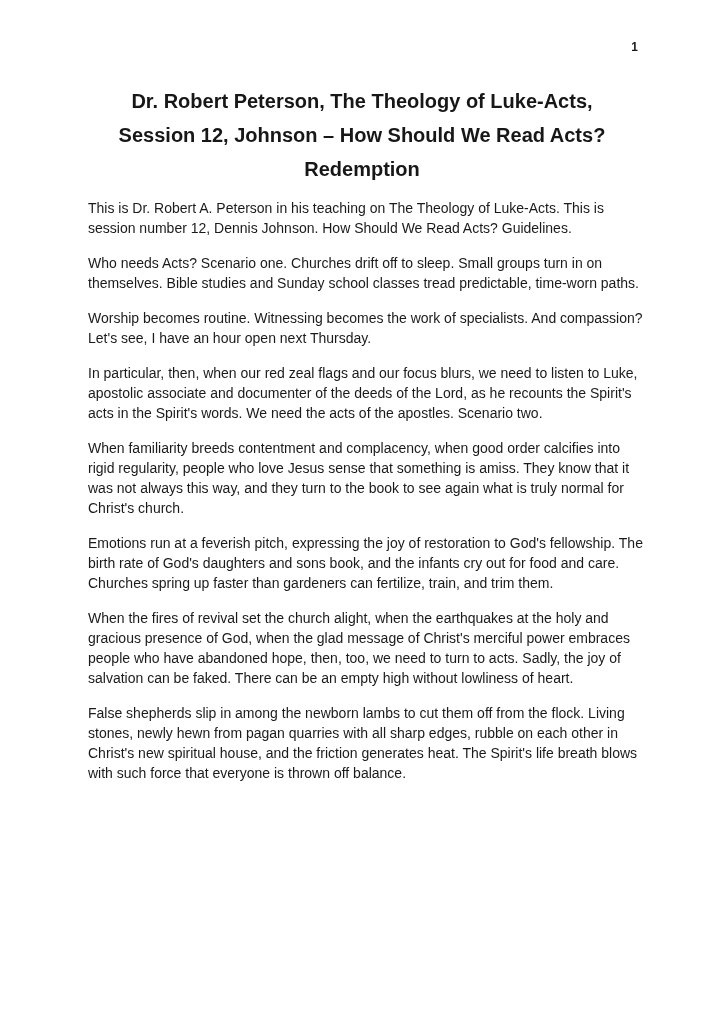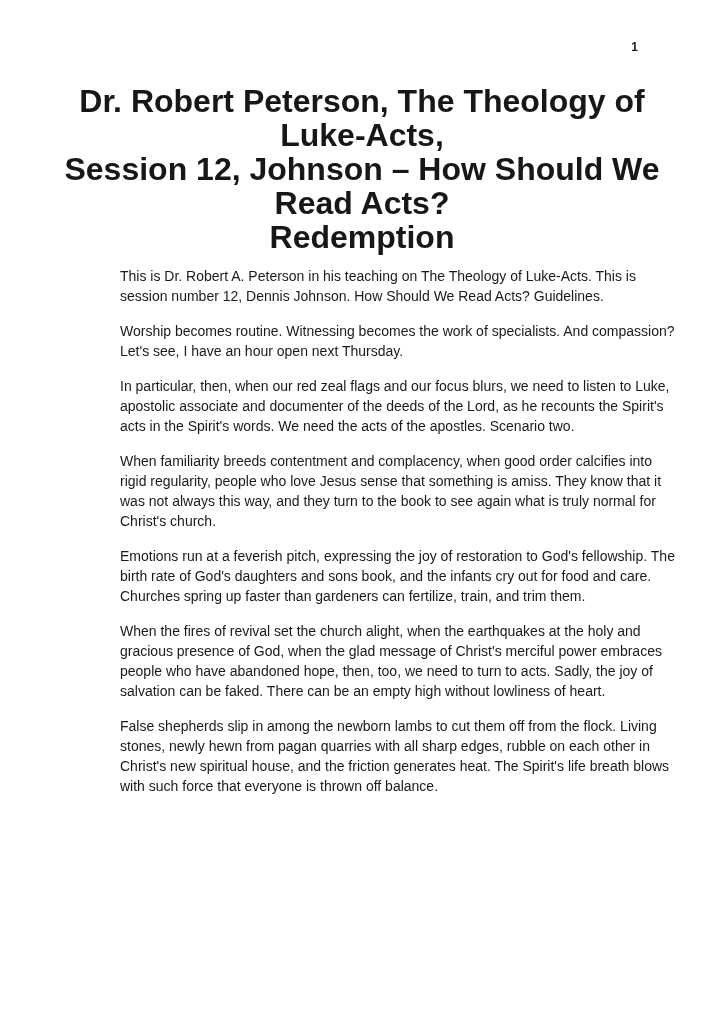--- a/index.html
+++ b/index.html
@@ -17,27 +17,27 @@
     position: absolute;
     top: 40px;
     right: 86px;
     font-size: 12px;
     font-weight: bold;
     color: #1a1a1a;
   }
   .doc-title {
     margin: 84px 58px 0 58px;
     text-align: center;
-    font-size: 32px;
+    font-size: 20px;
     font-weight: bold;
     line-height: 34px;
     color: #171717;
   }
   .doc-body {
-    margin: 12px 76px 0 120px;
+    margin: 12px 76px 0 88px;
     width: 560px;
     font-size: 14px;
     line-height: 20px;
     color: #1a1a1a;
   }
   .doc-body p {
     margin: 0 0 15px 0;
   }
 </style>
 </head>
@@ -48,20 +48,21 @@
   <div class="page-number">1</div>
 
   <div class="doc-title">
     <div>Dr. Robert Peterson, The Theology of Luke-Acts,</div>
     <div>Session 12, Johnson – How Should We Read Acts?</div>
     <div>Redemption</div>
   </div>
 
   <div class="doc-body">
     <p>This is Dr. Robert A. Peterson in his teaching on The Theology of Luke-Acts. This is session number 12, Dennis Johnson. How Should We Read Acts? Guidelines.</p>
+    <p>Who needs Acts? Scenario one. Churches drift off to sleep. Small groups turn in on themselves. Bible studies and Sunday school classes tread predictable, time-worn paths.</p>
     <p>Worship becomes routine. Witnessing becomes the work of specialists. And compassion? Let's see, I have an hour open next Thursday.</p>
     <p>In particular, then, when our red zeal flags and our focus blurs, we need to listen to Luke, apostolic associate and documenter of the deeds of the Lord, as he recounts the Spirit's acts in the Spirit's words. We need the acts of the apostles. Scenario two.</p>
     <p>When familiarity breeds contentment and complacency, when good order calcifies into rigid regularity, people who love Jesus sense that something is amiss. They know that it was not always this way, and they turn to the book to see again what is truly normal for Christ's church.</p>
     <p>Emotions run at a feverish pitch, expressing the joy of restoration to God's fellowship. The birth rate of God's daughters and sons book, and the infants cry out for food and care. Churches spring up faster than gardeners can fertilize, train, and trim them.</p>
     <p>When the fires of revival set the church alight, when the earthquakes at the holy and gracious presence of God, when the glad message of Christ's merciful power embraces people who have abandoned hope, then, too, we need to turn to acts. Sadly, the joy of salvation can be faked. There can be an empty high without lowliness of heart.</p>
     <p>False shepherds slip in among the newborn lambs to cut them off from the flock. Living stones, newly hewn from pagan quarries with all sharp edges, rubble on each other in Christ's new spiritual house, and the friction generates heat. The Spirit's life breath blows with such force that everyone is thrown off balance.</p>
   </div>
 
 </div>
 

